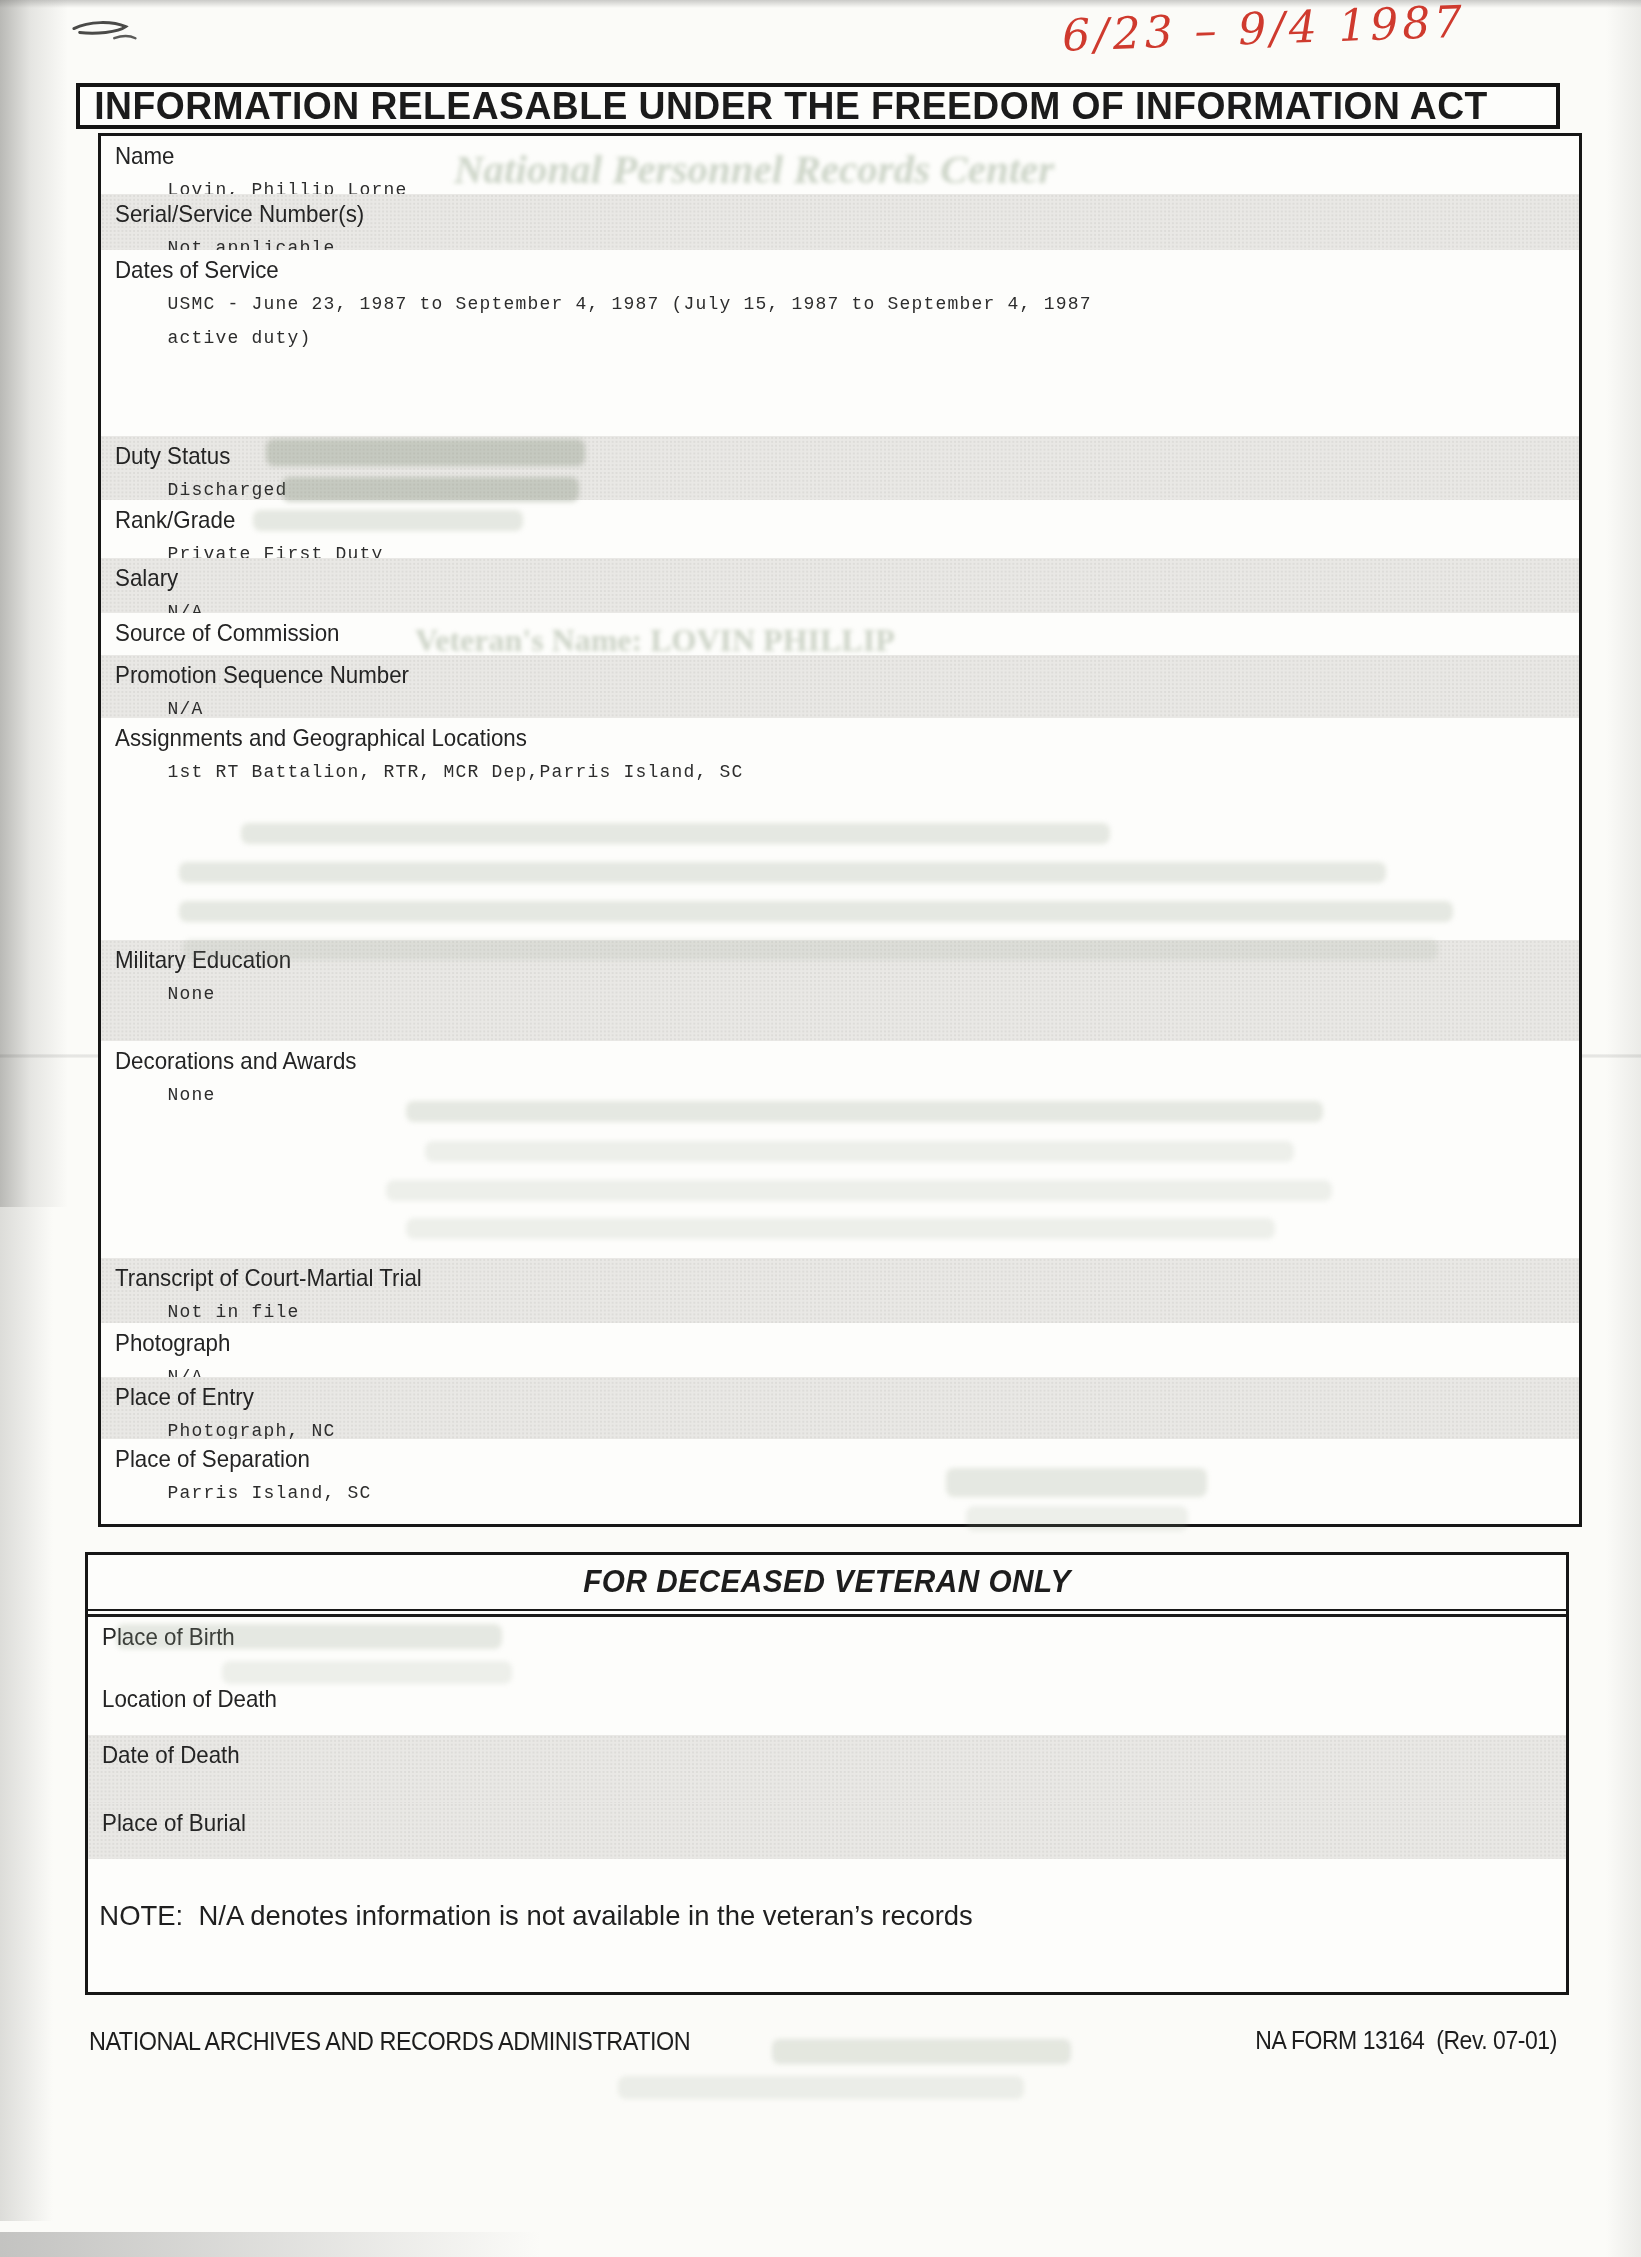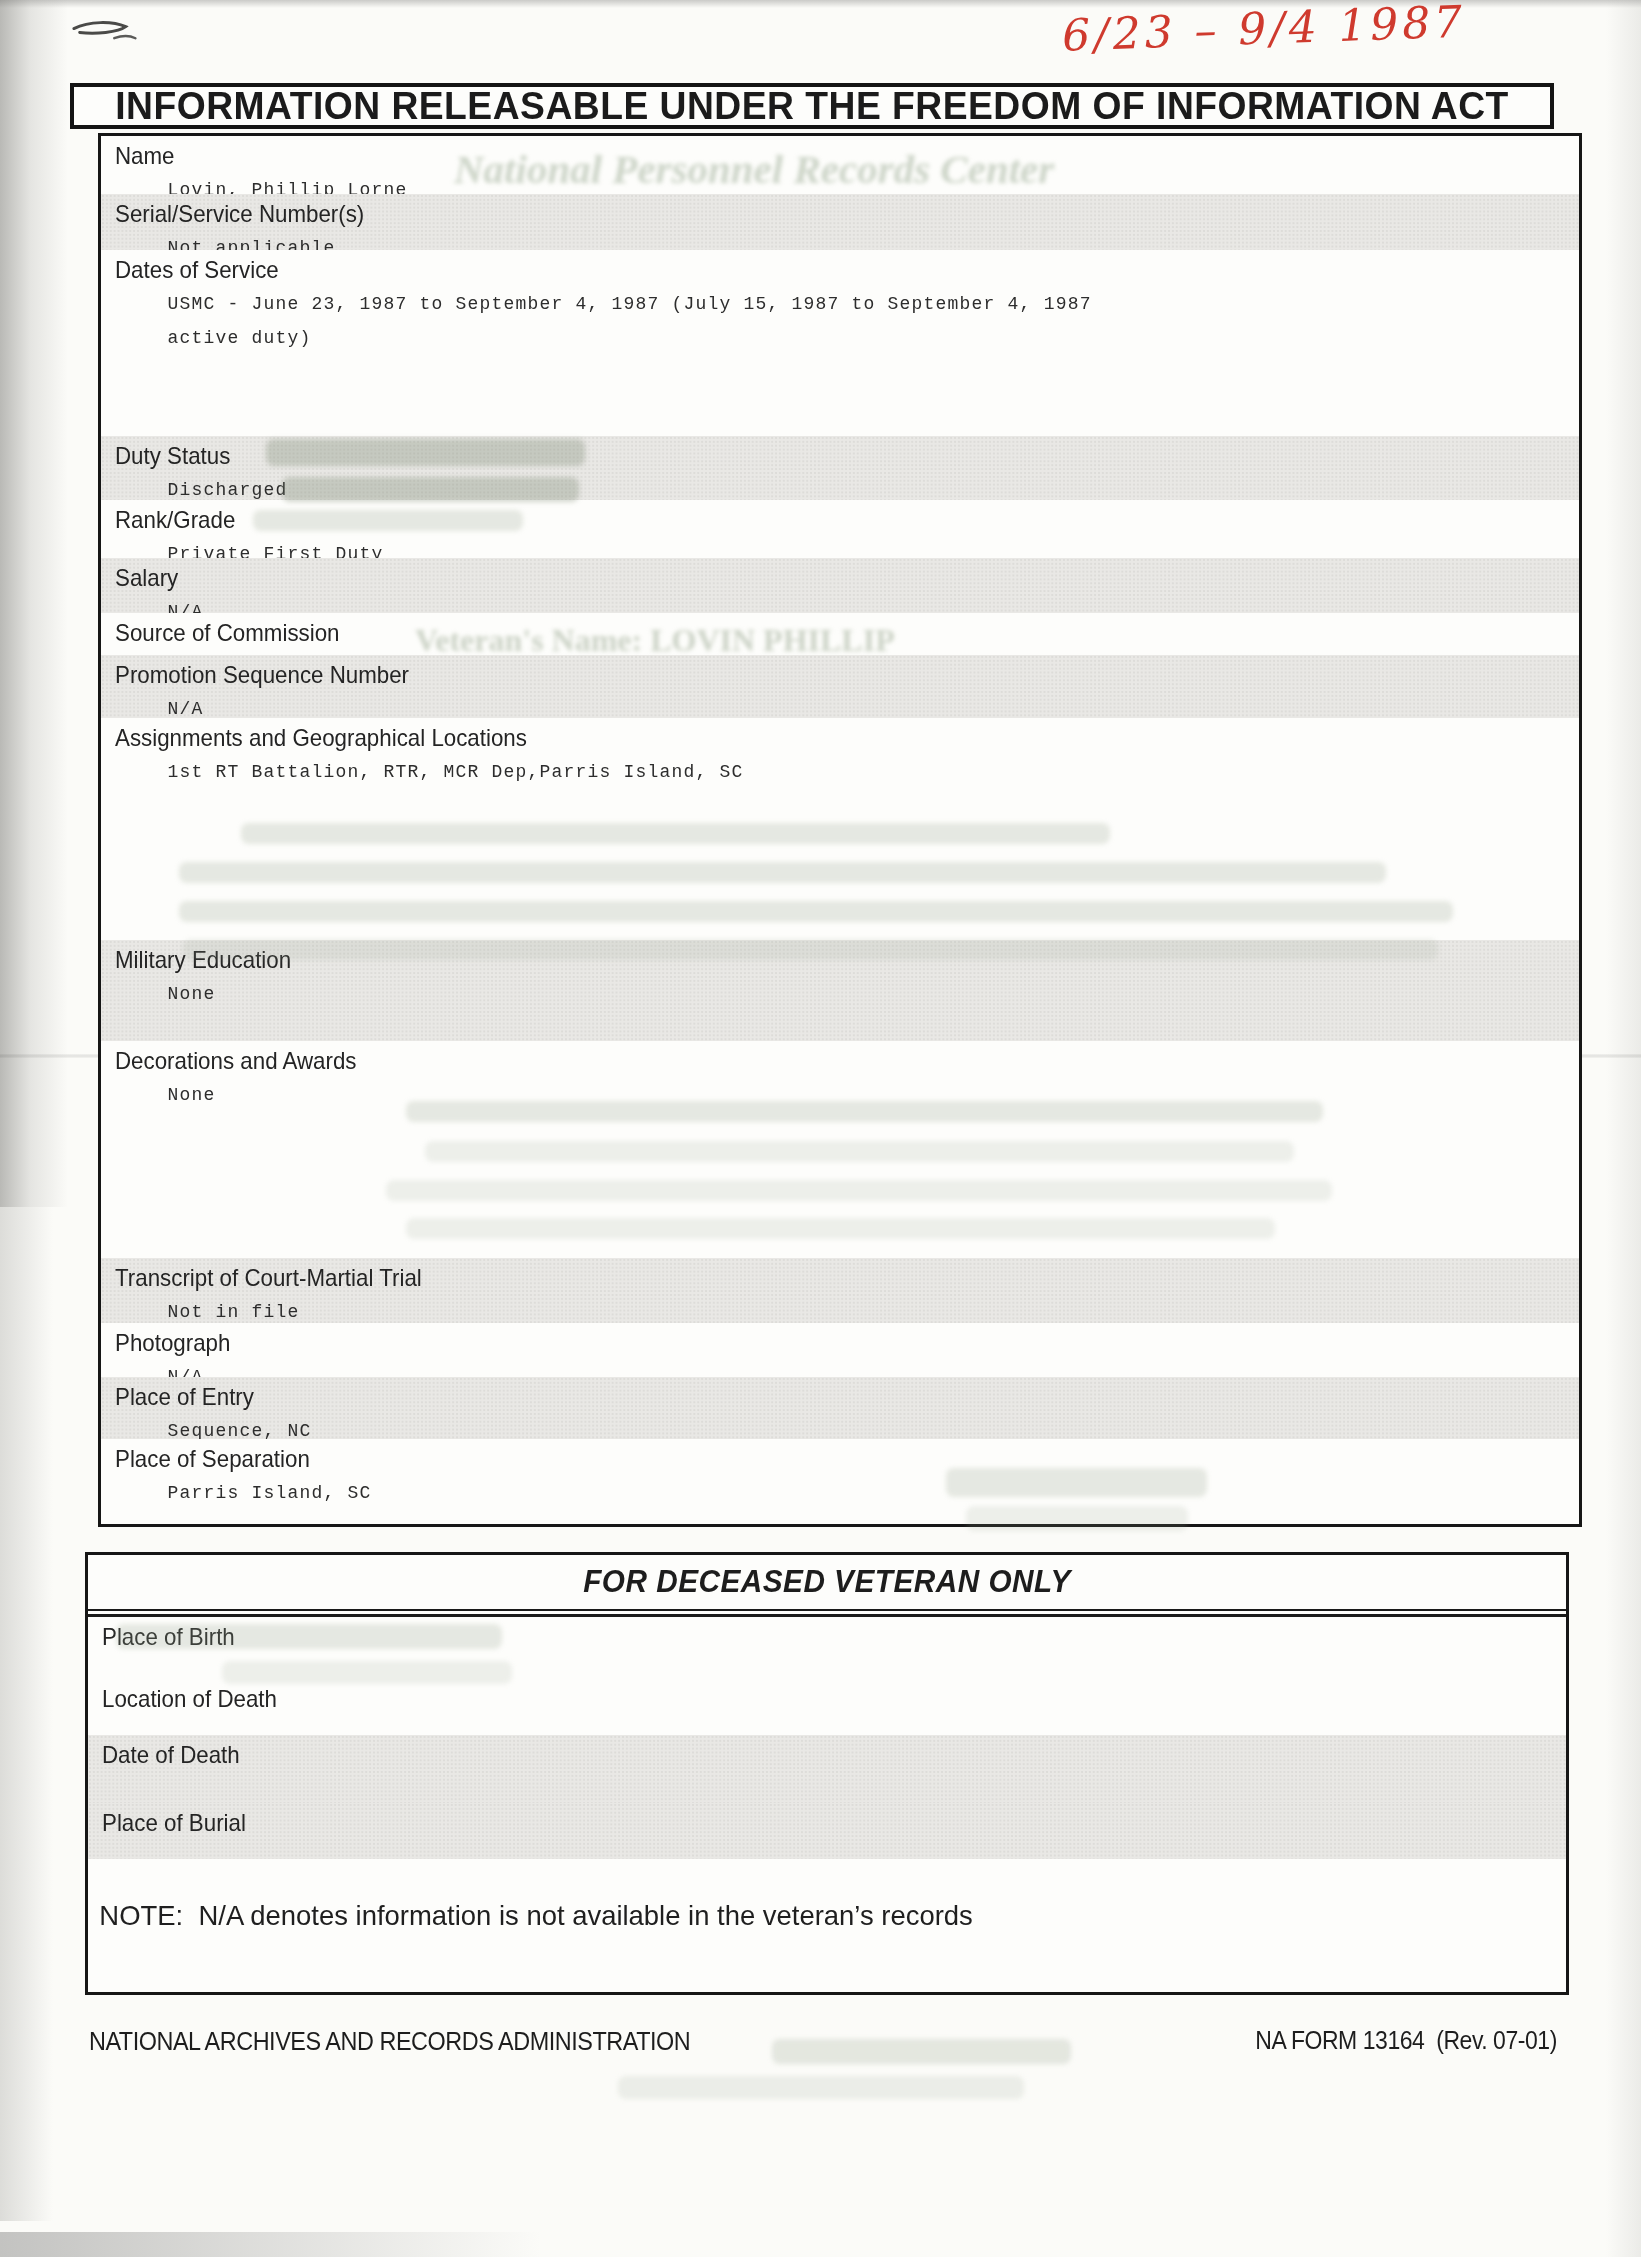--- a/index.html
+++ b/index.html
@@ -38,23 +38,23 @@
   .scribble { position:absolute; left:70px; top:15.4px; }
   
   .handwriting {
     position:absolute; left:1062px; top:1.9px; width:444px;
     font-family:"DejaVu Serif", serif; font-style:italic;
     font-size:44px; letter-spacing:3.9px; color:#cf3a2e;
     transform:rotate(-2deg); white-space:nowrap;
   }
   
   .title-box {
-    position:absolute; left:70px; top:83px; width:1484px; height:46px;
+    position:absolute; left:76px; top:83px; width:1484px; height:46px;
     border:4.8px solid #141414; box-sizing:border-box; background:#fdfdfb;
-    display:flex; align-items:center; justify-content:center;
+    display:flex; align-items:center; 
   }
   .title-box .title {
     font-size:38px; font-weight:bold; white-space:nowrap;
     transform:scaleX(0.98); color:#1b1b1b; letter-spacing:0.5px;
   }
   .fields-box {
     position:absolute; left:98px; top:133px; width:1484px;
     border:3.9px solid #161616; box-sizing:border-box; background:#fdfdfb;
   }
   .row { position:relative; box-sizing:border-box; padding:6.8px 0 0 13.5px; overflow:hidden; }
@@ -197,21 +197,21 @@
       <div class="val">Not in file</div>
     </div>
 
     <div class="row" style="height:54px">
       <div class="lbl">Photograph</div>
       <div class="val">N/A</div>
     </div>
 
     <div class="row shaded" style="height:62px">
       <div class="lbl">Place of Entry</div>
-      <div class="val">Sequence, NC</div>
+      <div class="val">Photograph, NC</div>
     </div>
 
     <div class="row" style="height:85px">
       <div class="lbl">Place of Separation</div>
       <div class="val">Parris Island, SC</div>
     </div>
 
   </div>
 
   <div class="deceased-box">

